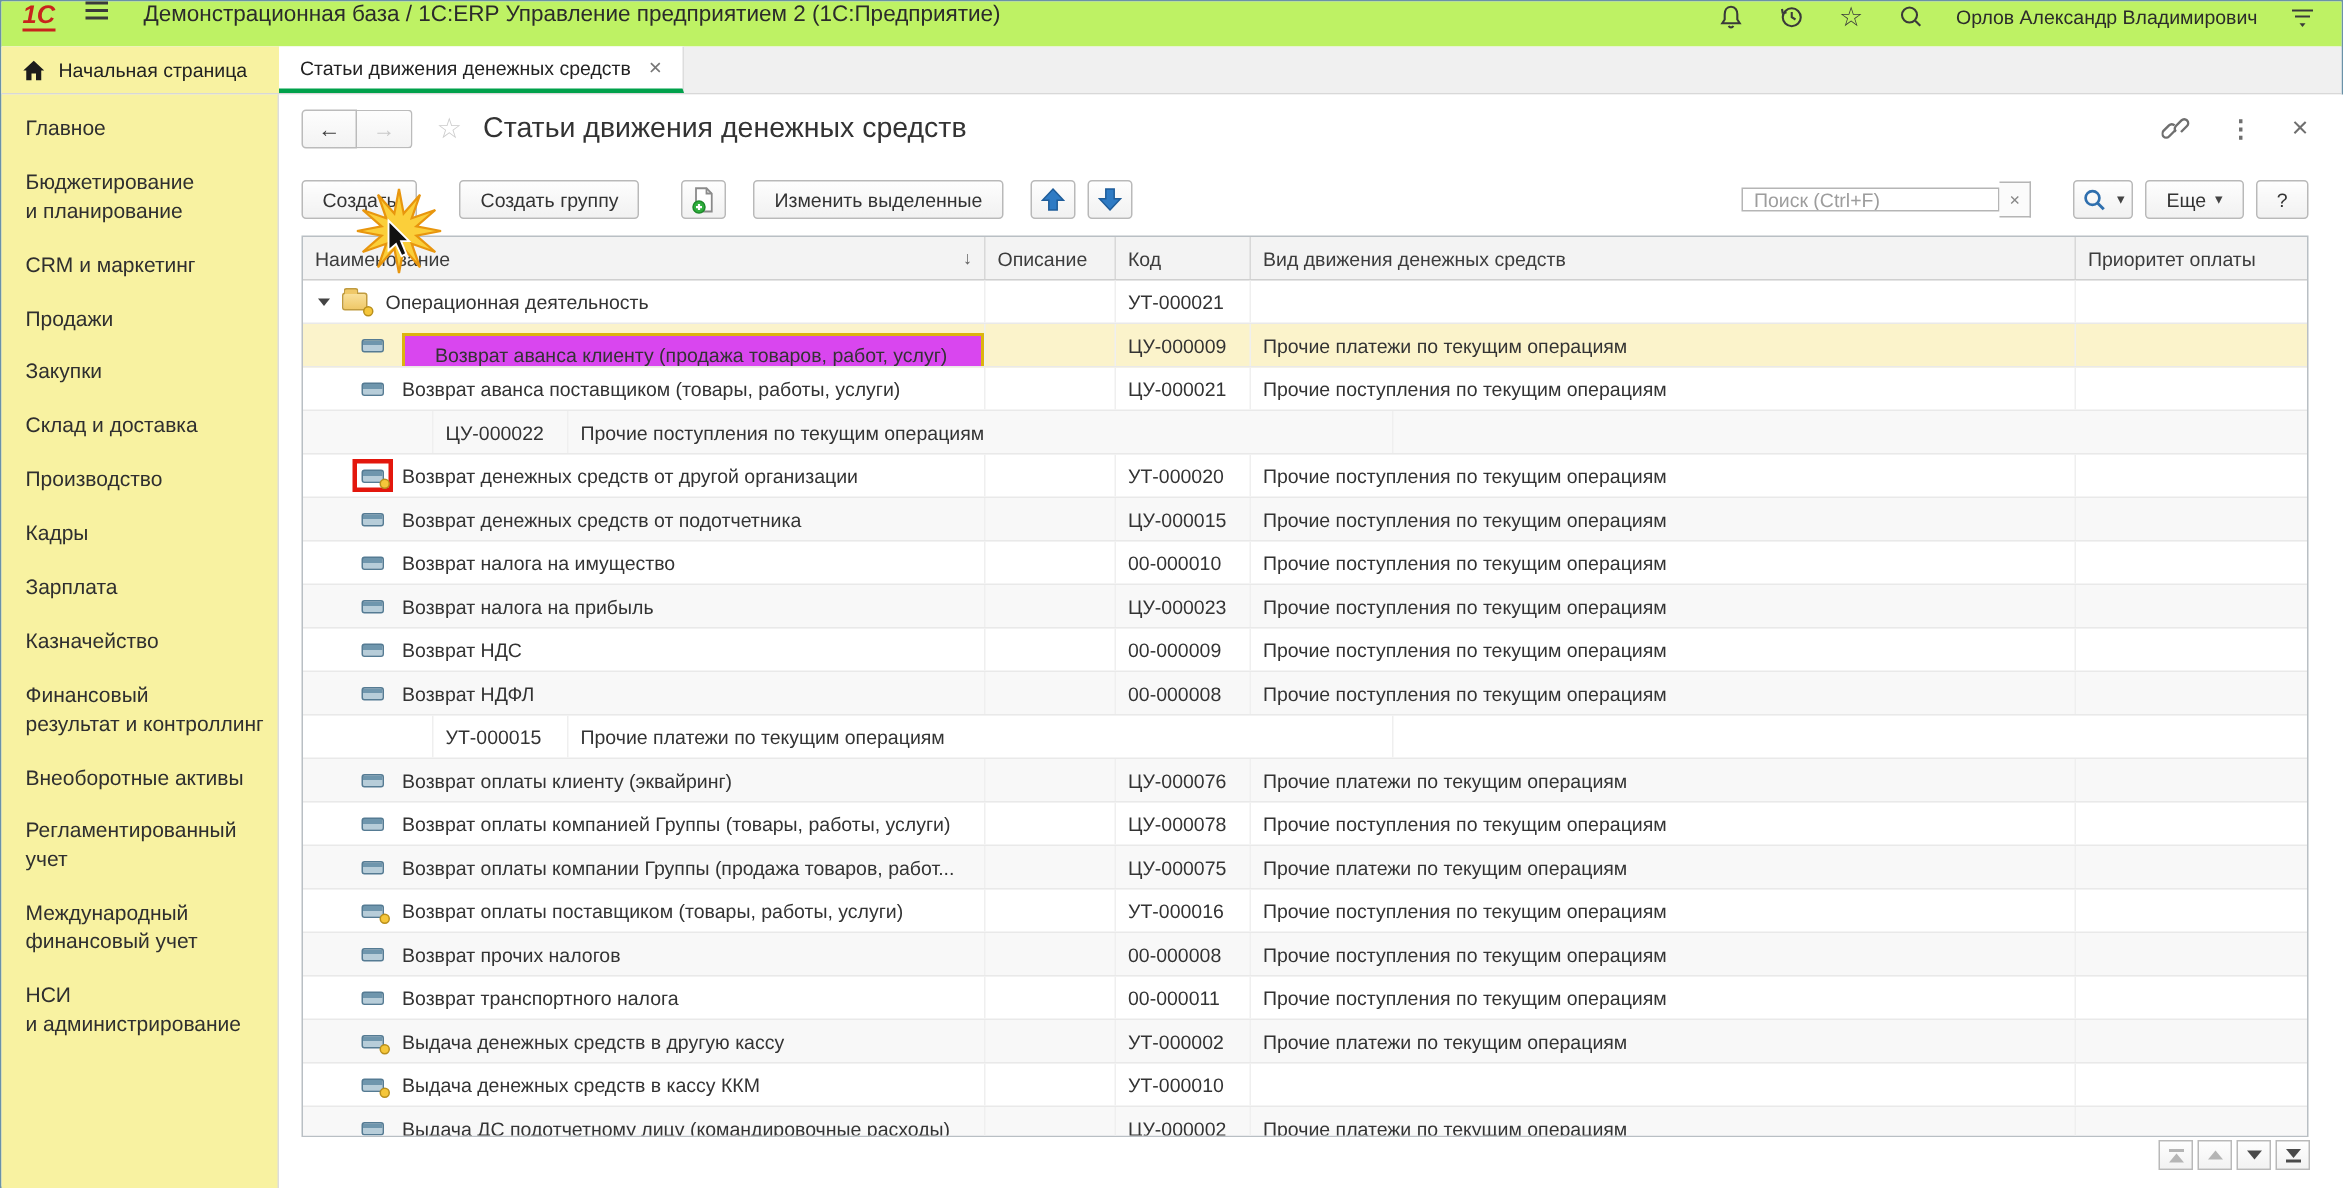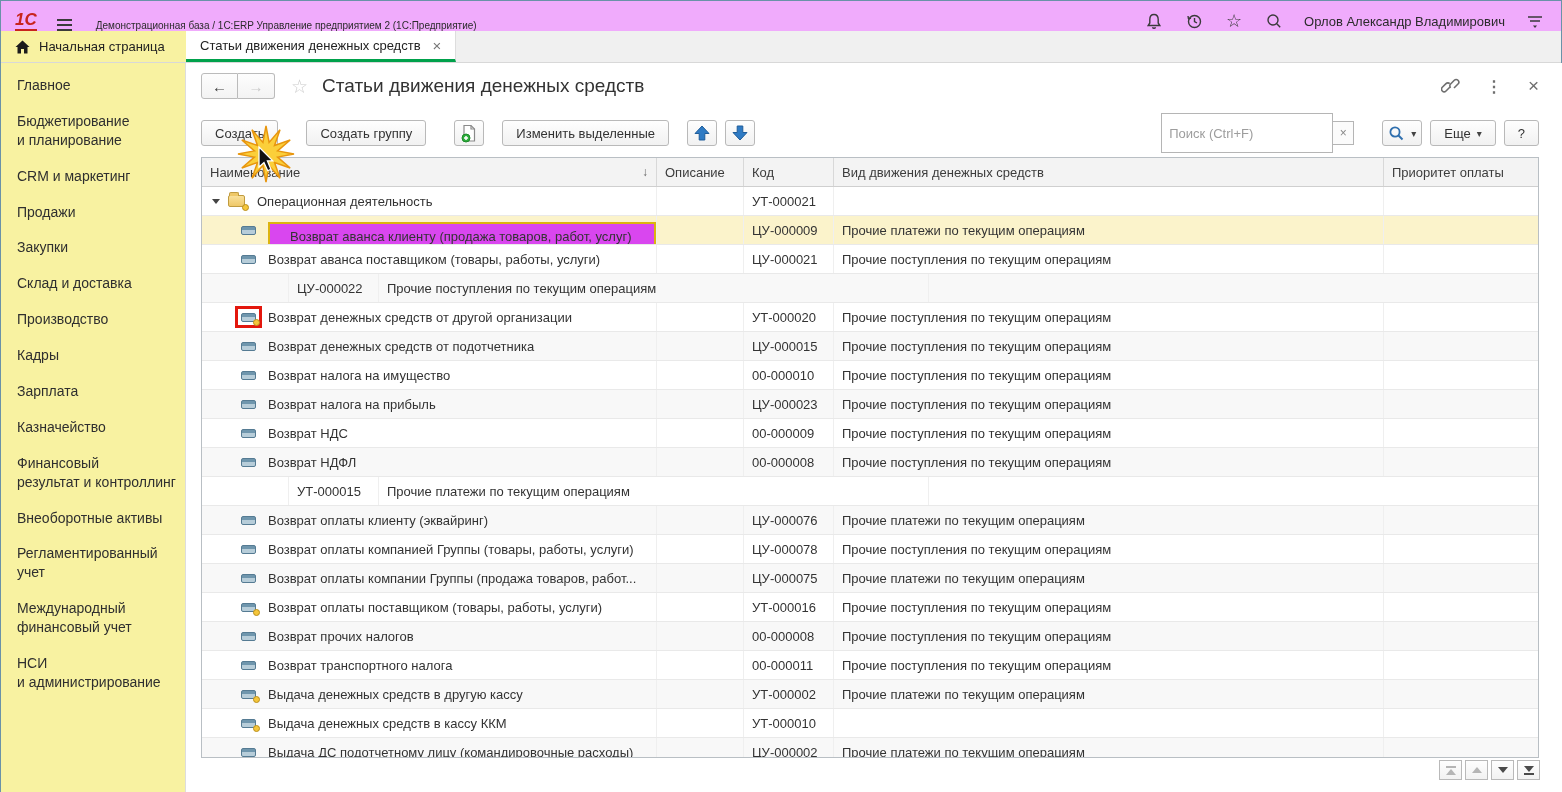--- a/index.html
+++ b/index.html
@@ -1,24 +1,24 @@
 <!DOCTYPE html>
 <html><head>
 <meta charset="utf-8">
 <style>
   * { margin:0; padding:0; box-sizing:border-box; }
   html,body { width:1562px; height:792px; overflow:hidden; font-family:"Liberation Sans",sans-serif; background:#fff; }
   .window { position:relative; width:1562px; height:792px; border:1px solid #6a92a8; background:#fff; }
 
   
-  .topbar { position:absolute; left:0; top:0; width:100%; height:30px; background:#f0abfc; display:flex; align-items:flex-end; }
+  .topbar { position:absolute; left:0; top:0; width:100%; height:30px; background:#bef264; display:flex; align-items:flex-start; }
   .logo { color:#c8241c; font-weight:bold; font-style:italic; font-size:17px; margin-left:14px; border-bottom:2px solid #c8241c; line-height:1; padding-bottom:1px; }
   .hamburger { margin-left:20px; display:flex; flex-direction:column; gap:3px; cursor:pointer; }
   .hamburger i { display:block; width:15px; height:2px; background:#3a3a3a; }
-  .app-title { margin-left:24px; font-size:10px; color:#2b2b2b; }
+  .app-title { margin-left:24px; font-size:15px; color:#2b2b2b; }
   .topbar-right { margin-left:auto; display:flex; align-items:center; gap:20px; margin-right:16px; }
   .tb-ic { width:20px; height:20px; display:flex; align-items:center; justify-content:center; cursor:pointer; }
   .tb-ic svg { stroke:#3a3a3a; fill:none; stroke-width:1.4; }
   .tb-star { font-size:18px; color:#3a3a3a; line-height:1; }
   .user-name { font-size:13px; color:#2b2b2b; }
 
   
   .tabbar { position:absolute; left:0; top:30px; width:100%; height:32px; background:#f0f0f0; border-bottom:1px solid #d8d8d8; display:flex; }
   .tab-home { width:185px; background:#f8f2a1; display:flex; align-items:center; gap:9px; padding-left:14px; font-size:13px; color:#222; cursor:pointer; }
   .tab-active { background:#fff; display:flex; align-items:center; gap:12px; padding:0 14px; font-size:13px; color:#222; border-bottom:3px solid #00a14b; border-right:1px solid #ddd; cursor:pointer; }
@@ -42,21 +42,21 @@
   .nr-dots { font-size:16px; font-weight:bold; }
   .nr-close { font-size:19px; }
 
   
   .toolbar { position:absolute; left:15px; top:56px; width:1338px; height:28px; display:flex; align-items:center; }
   .btn { height:26px; border:1px solid #b9b9b9; border-radius:3px; background:linear-gradient(#fefefe,#f1f1f1); padding:0 13px; font-size:13px; color:#333; display:flex; align-items:center; gap:6px; cursor:pointer; white-space:nowrap; }
   .btn.icon-only { padding:0 5px; }
   .gap8{margin-left:8px;} .gap12{margin-left:28px;} .gap18{margin-left:18px;}
   .arr-svg { display:block; }
   .search-wrap { margin-left:auto; display:flex; align-items:center; }
-  .search-input { width:172px; height:40px; border:1px solid #b5b5b5; padding:0 7px; font-size:13px; color:#4c1d95; font-family:"Liberation Sans",sans-serif; }
+  .search-input { width:172px; height:16px; border:1px solid #b5b5b5; padding:0 7px; font-size:13px; color:#4c1d95; font-family:"Liberation Sans",sans-serif; }
   .search-input::placeholder { color:#9d9d9d; }
   .search-clear { width:21px; height:24px; border:1px solid #b5b5b5; border-left:none; background:#fbfbfb; color:#888; font-size:12px; display:flex; align-items:center; justify-content:center; cursor:pointer; }
   .dd-arrow { font-size:10px; color:#444; }
 
   
   .grid { position:absolute; left:15px; top:94px; width:1338px; height:601px; border:1px solid #b9bfc4; overflow:hidden; font-size:13px; color:#333; background:#fff; }
   .grid-header { display:flex; height:29px; background:#f3f3f3; border-bottom:1px solid #cfcfcf; }
   .hcell { display:flex; align-items:center; padding:0 8px; border-right:1px solid #d8d8d8; color:#3c3c3c; white-space:nowrap; overflow:hidden; }
   .hcell:last-child { border-right:none; }
   .hcell.c-name { justify-content:space-between; }

